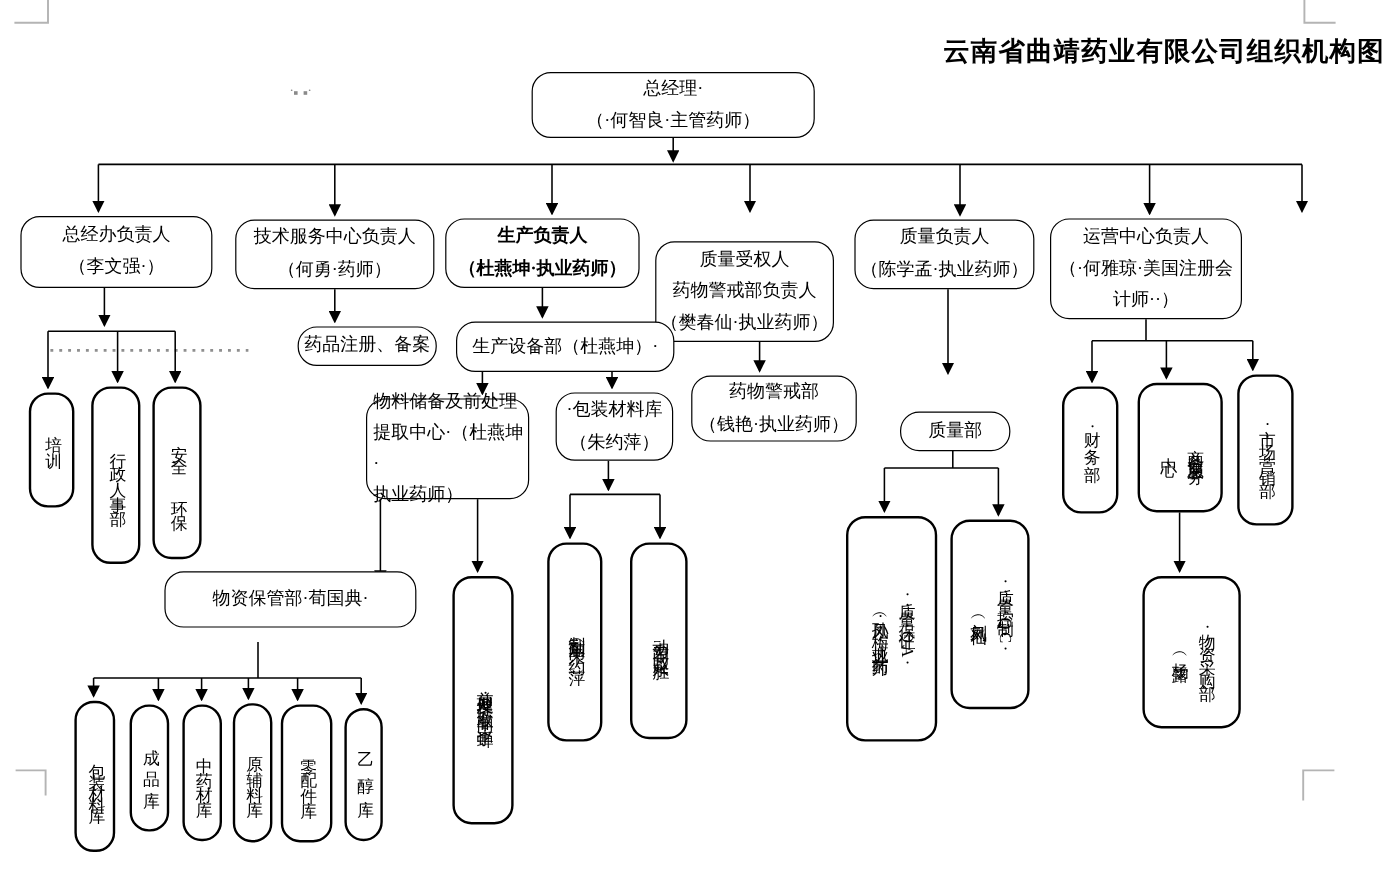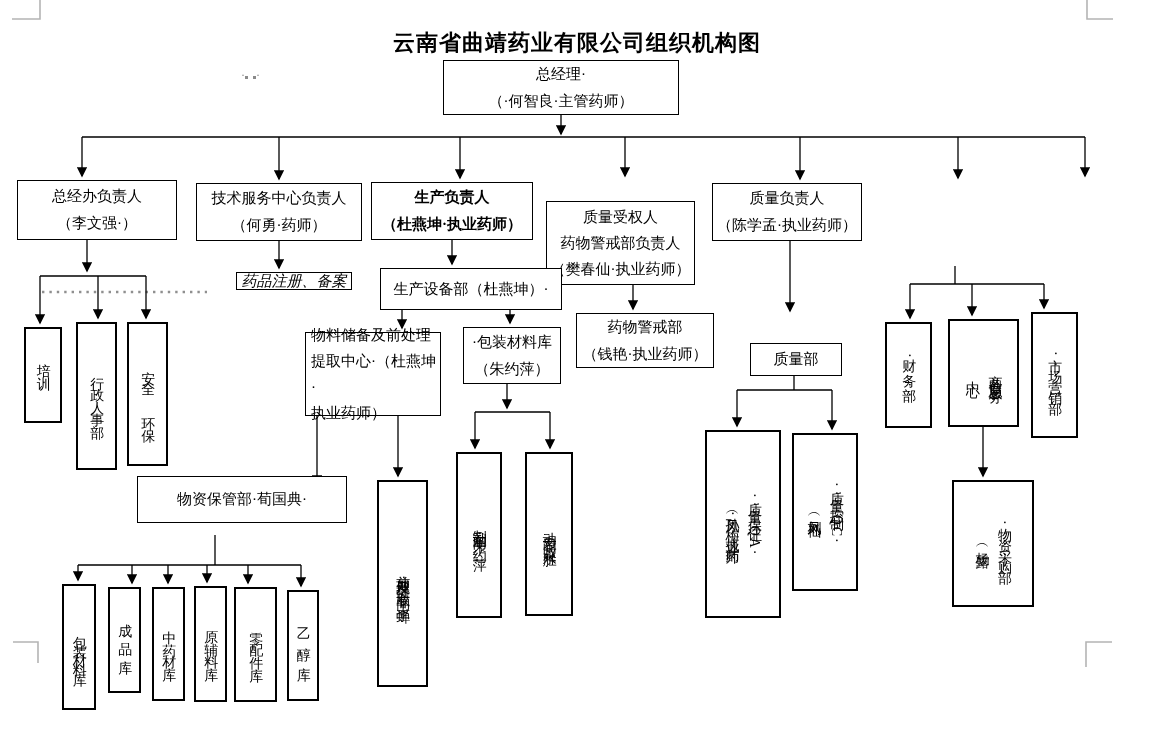--- a/index.html
+++ b/index.html
@@ -1,31 +1,31 @@
 <!DOCTYPE html>
 <html><head>
 <meta charset="utf-8">
 <style>
   html,body{margin:0;padding:0;background:#fff;}
   #page{
     position:relative;width:1154px;height:739px;background:#ffffff;overflow:hidden;
     font-family:"Liberation Serif","DejaVu Serif",serif;color:#000;
   }
   #title{
-    position:absolute;left:0;top:28px;width:1154px;text-align:center;
+    position:absolute;left:0;top:28px;width:1154px;text-align:right;
     font-size:22px;font-weight:bold;letter-spacing:1px;
   }
   #stray{
     position:absolute;left:241px;top:68px;font-size:12px;color:#8a8a8a;letter-spacing:4px;
   }
   svg.layer{position:absolute;left:0;top:0;}
   .hnode,.vnode{
     position:absolute;box-sizing:border-box;background:#fff;
     display:flex;align-items:center;justify-content:center;
-    white-space:pre-line;font-size:15px;line-height:1.8;text-align:center;
+    white-space:pre-line;font-size:15px;line-height:1.8;text-align:center;border-radius:16px;
   }
   .hnode{border:1.5px solid #000;flex-direction:column;}
   .vnode{
     border:2px solid #000;writing-mode:vertical-rl;font-size:14px;
     line-height:1.6;
   }
   .alignleft{text-align:left;align-items:flex-start;padding-left:5px;line-height:1.75;}
   .smallpad{padding:0 2px;}
   line,polyline{stroke:#000;stroke-width:1.3;fill:none;}
   line.bus{stroke-width:1.6;}
@@ -136,26 +136,29 @@
 （李文强·）</div>
   <div class="hnode" style="left:196px;top:183px;width:166px;height:58px;">技术服务中心负责人
 （何勇·药师）</div>
   <div class="hnode" style="left:371px;top:182px;width:162px;height:58px;font-weight:bold;">生产负责人
 （杜燕坤·执业药师）</div>
   <div class="hnode smallpad" style="left:546px;top:180px;width:149px;height:84px;line-height:1.75;margin-top:21px;">质量受权人
 药物警戒部负责人
 （樊春仙·执业药师）</div>
   <div class="hnode" style="left:712px;top:183px;width:150px;height:58px;text-align:center;">质量负责人
 （陈学孟·执业药师）</div>
+  <div class="hnode smallpad" style="left:875px;top:182px;width:160px;height:84px;line-height:1.75;">运营中心负责人
+（·何雅琼·美国注册会
+计师··）</div>
 
   <div class="vnode" style="left:24px;top:327px;width:38px;height:96px;letter-spacing:14px;">培训·</div>
   <div class="vnode" style="left:76px;top:322px;width:41px;height:148px;letter-spacing:12px;">行政人事部</div>
   <div class="vnode" style="left:127px;top:322px;width:41px;height:144px;letter-spacing:11px;">安全、环保</div>
 
-  <div class="hnode" style="left:236px;top:272px;width:116px;height:18px;font-style:italic;">药品注册、备案</div>
+  <div class="hnode" style="left:248px;top:272px;width:116px;height:33px;">药品注册、备案</div>
 
   <div class="hnode" style="left:380px;top:268px;width:182px;height:42px;">生产设备部（杜燕坤）·</div>
   <div class="hnode alignleft" style="left:305px;top:332px;width:136px;height:84px;">物料储备及前处理
 提取中心·（杜燕坤·
 执业药师）</div>
   <div class="hnode" style="left:463px;top:327px;width:98px;height:57px;">·包装材料库
 （朱约萍）</div>
   <div class="vnode" style="left:377px;top:480px;width:51px;height:207px;letter-spacing:2px;">前处理及提·取车间·（李蝉）</div>
   <div class="vnode" style="left:456px;top:452px;width:46px;height:166px;letter-spacing:2px;">制剂车间（朱·约·萍）</div>
   <div class="vnode" style="left:525px;top:452px;width:48px;height:164px;letter-spacing:3px;">动力车间（赵永胜）</div>

